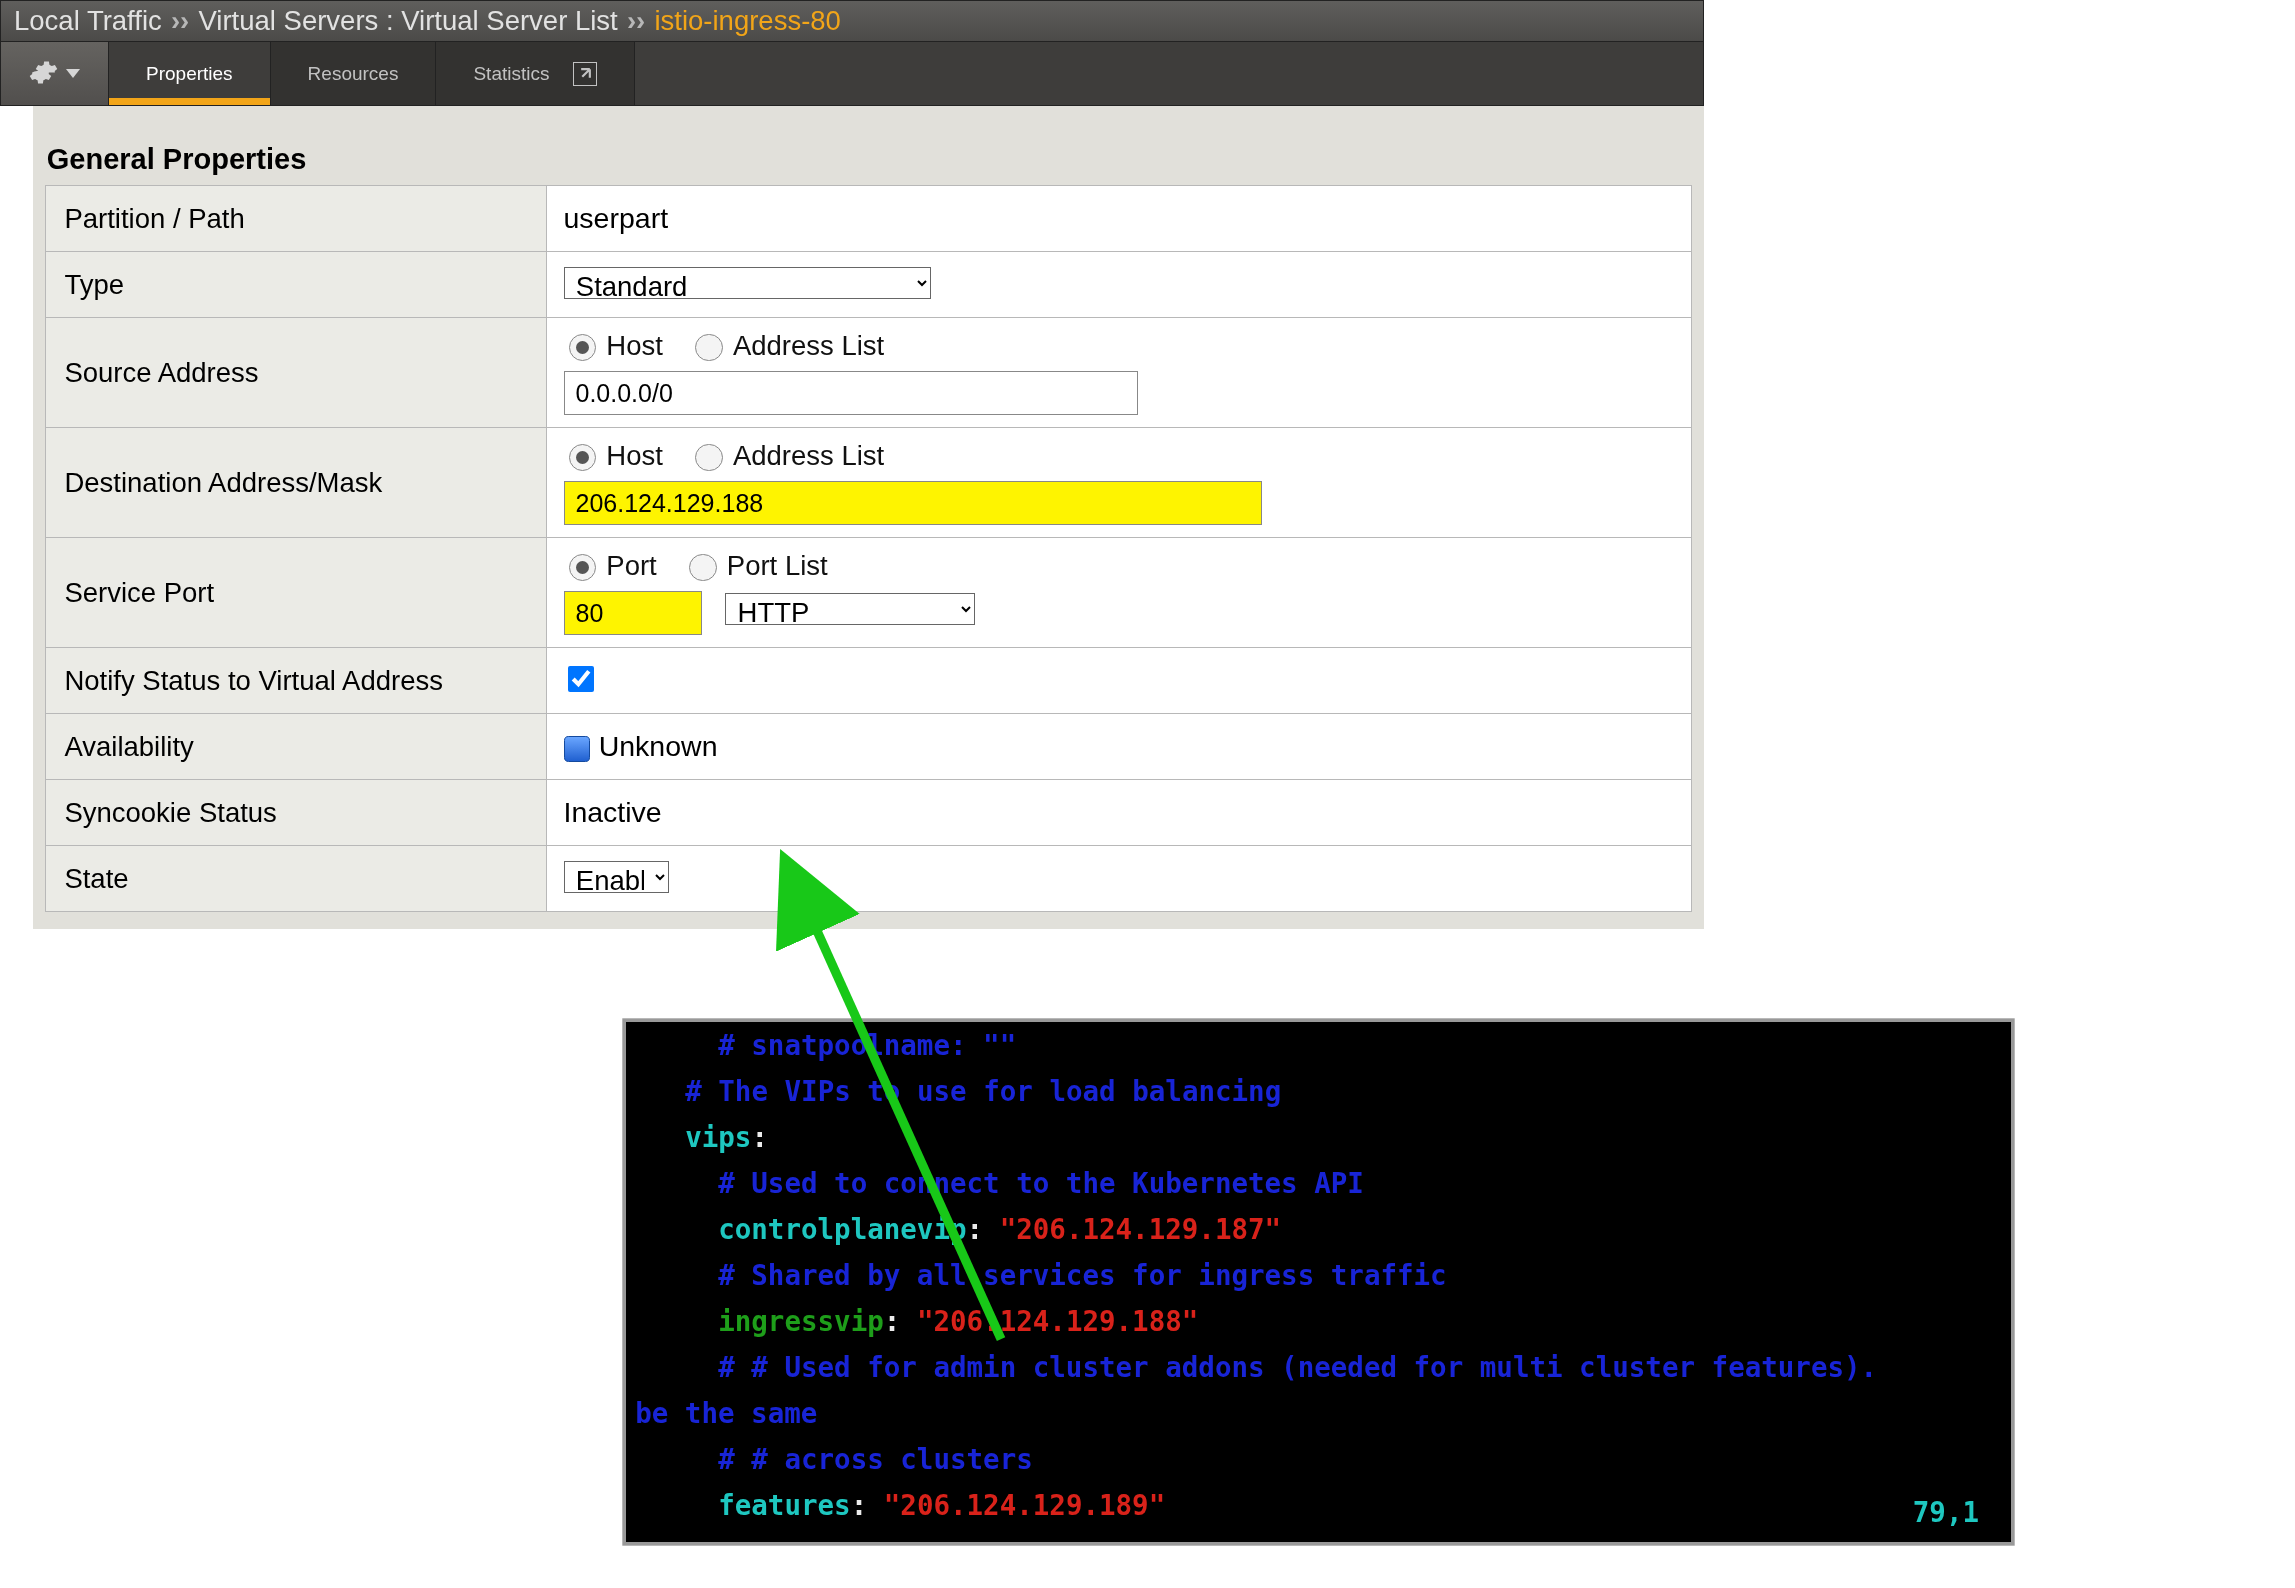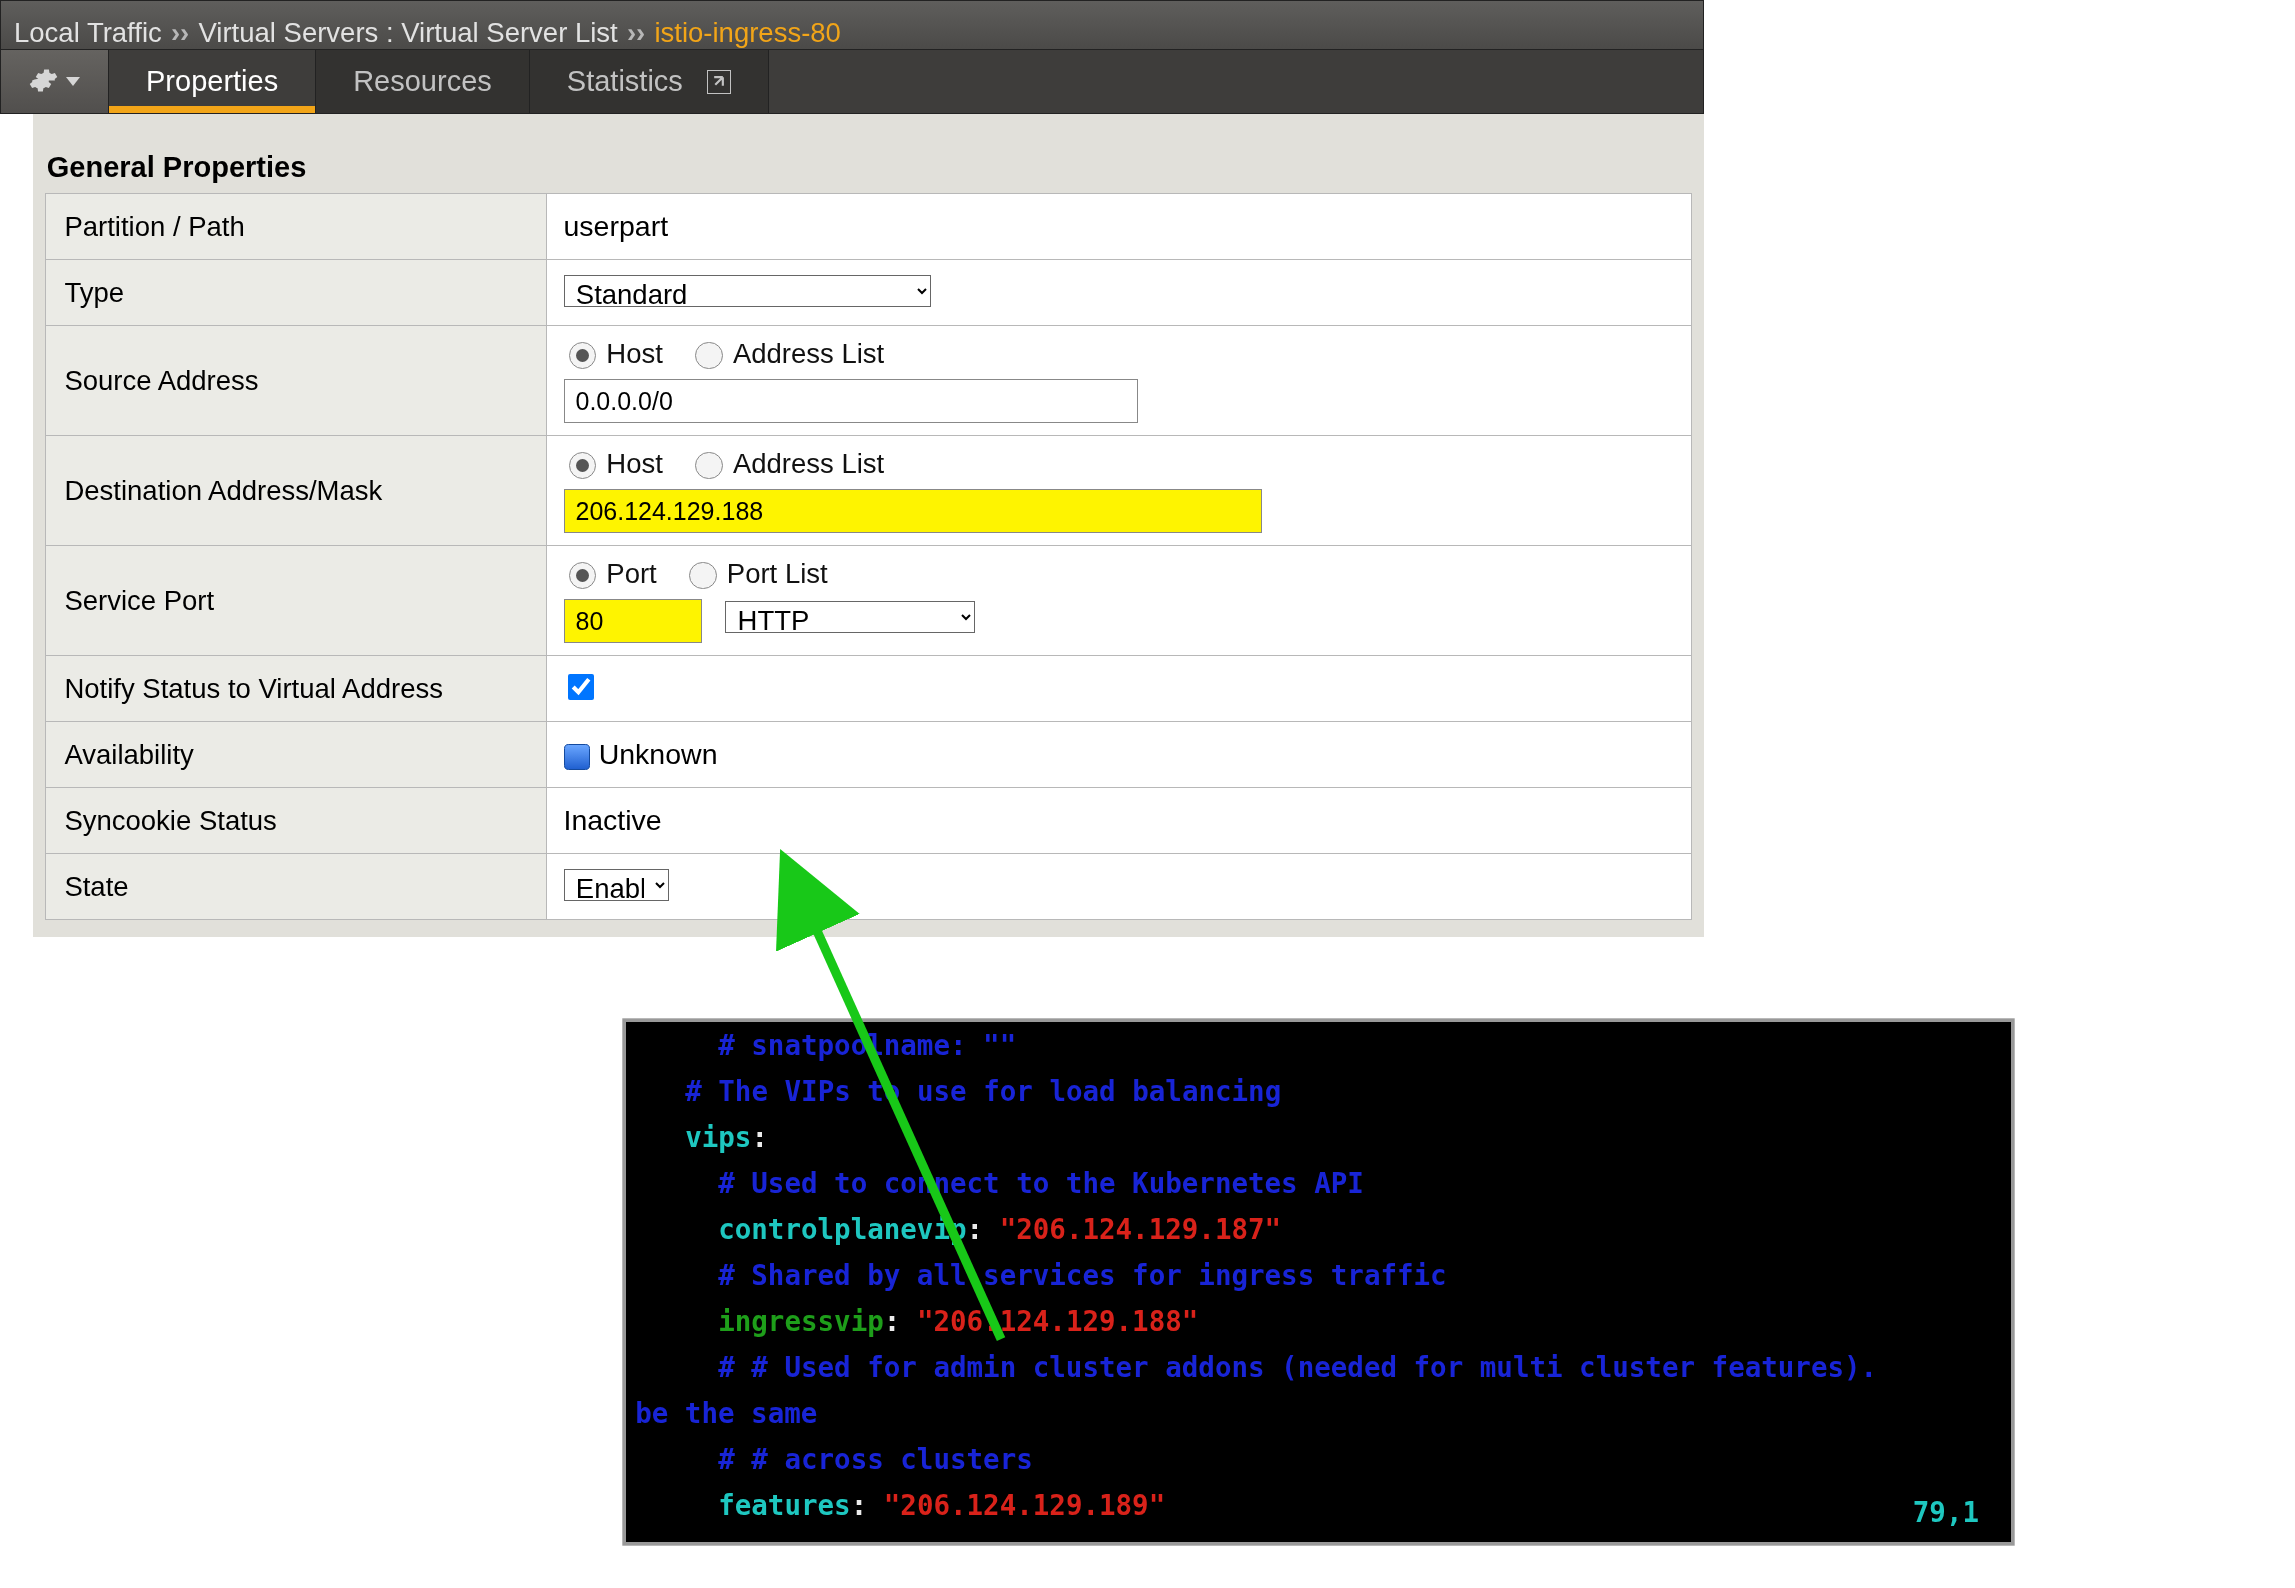--- a/index.html
+++ b/index.html
@@ -23,28 +23,28 @@
     --red:#d9221a;
     --green:#1e9e1a;
   }
   *{box-sizing:border-box;}
   html,body{margin:0;padding:0;}
   body{width:var(--w);height:var(--h);background:#fff;font-family:Arial,Helvetica,sans-serif;color:#000;position:relative;}
 
   .panel{width:var(--panel-w);position:absolute;left:0;top:0;}
 
   
-  .tb-bar{height:50px;background:linear-gradient(#5f5e5c,#4b4a48);border:0.9px solid #222;display:flex;align-items:flex-end;padding-left:13px;font-size:27.5px;color:#e2e2e2;}
+  .tb-bar{height:42px;background:linear-gradient(#5f5e5c,#4b4a48);border:0.9px solid #222;display:flex;align-items:center;padding-left:13px;font-size:27.5px;color:#e2e2e2;}
   .tb-bar .sep{color:#b7b7b7;margin:0 9.2px;font-weight:bold;}
   .tb-bar .current{color:var(--accent);}
   .tab-row{height:64px;background:var(--tab-dark);display:flex;border:0.9px solid #222;border-top:none;}
   .gear{width:108px;height:100%;background:linear-gradient(#656360,#514f4d);display:flex;align-items:center;justify-content:center;gap:7.3px;color:#d6d6d6;border-right:0.9px solid #222;}
   .gear svg{width:29px;height:29px;fill:#d6d6d6;}
   .gear .tri{width:0;height:0;border-left:7.3px solid transparent;border-right:7.3px solid transparent;border-top:9.2px solid #d6d6d6;}
-  .tab{height:100%;display:flex;align-items:center;padding:0 37px;color:#c2c2c2;font-size:29px;border-right:0.9px solid #222;background:var(--tab-darker);cursor:pointer;position:relative;}
+  .tab{height:100%;display:flex;align-items:center;padding:0 37px;color:#c2c2c2;font-size:19px;border-right:0.9px solid #222;background:var(--tab-darker);cursor:pointer;position:relative;}
   .tab.active{background:var(--tab-dark);color:#fff;}
   .tab.active::after{content:"";position:absolute;left:0;right:0;bottom:0;height:7.3px;background:var(--accent);}
   .tab .ext{margin-left:24px;width:24px;height:24px;border:1.8px solid #c2c2c2;display:inline-flex;align-items:center;justify-content:center;}
   .tab .ext svg{width:13px;height:13px;stroke:#c2c2c2;fill:none;stroke-width:2;}
 
   
   .sect-wrap{background:var(--body-bg);padding:37px 12px 16.5px;margin-left:33px;}
   .sect-title{font-weight:bold;font-size:29px;margin:0 0 9.2px 1.8px;}
   table.props{width:100%;border-collapse:collapse;table-layout:fixed;}
   table.props td{border:0.9px solid var(--cell-border);padding:0;}

